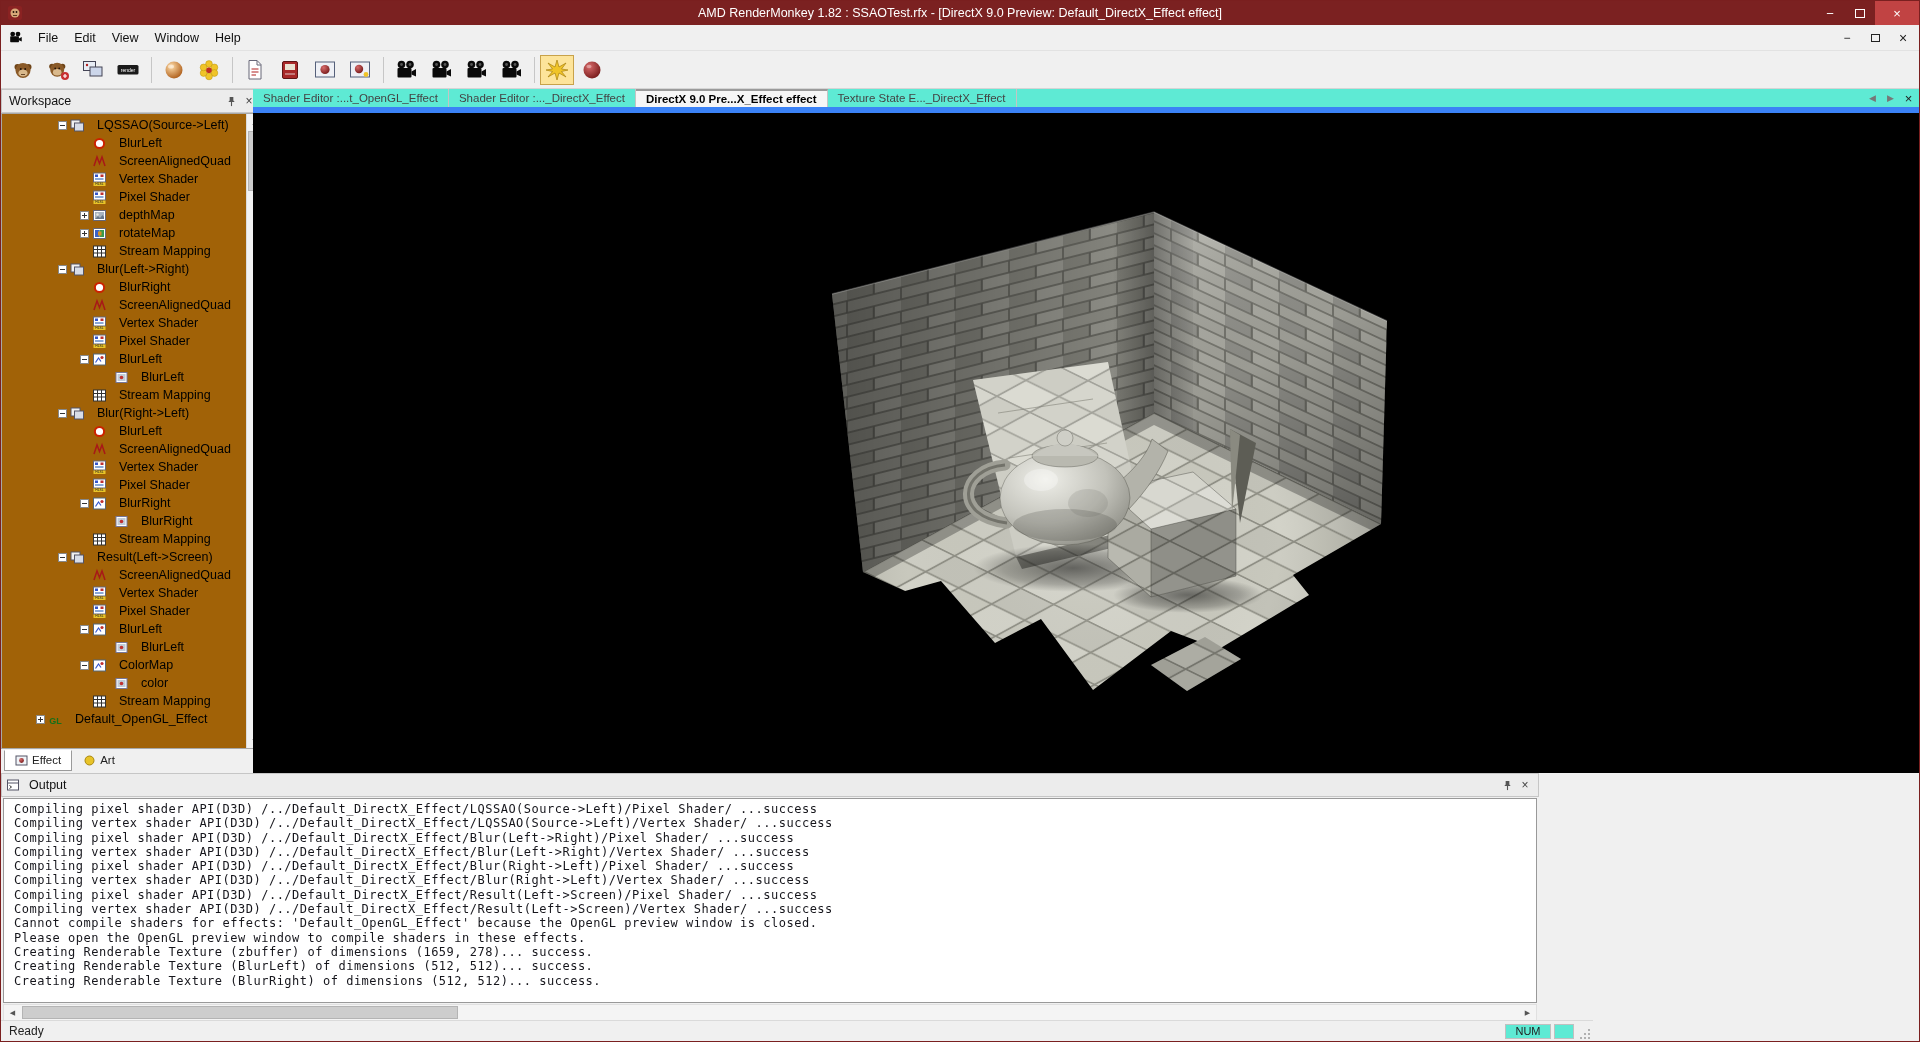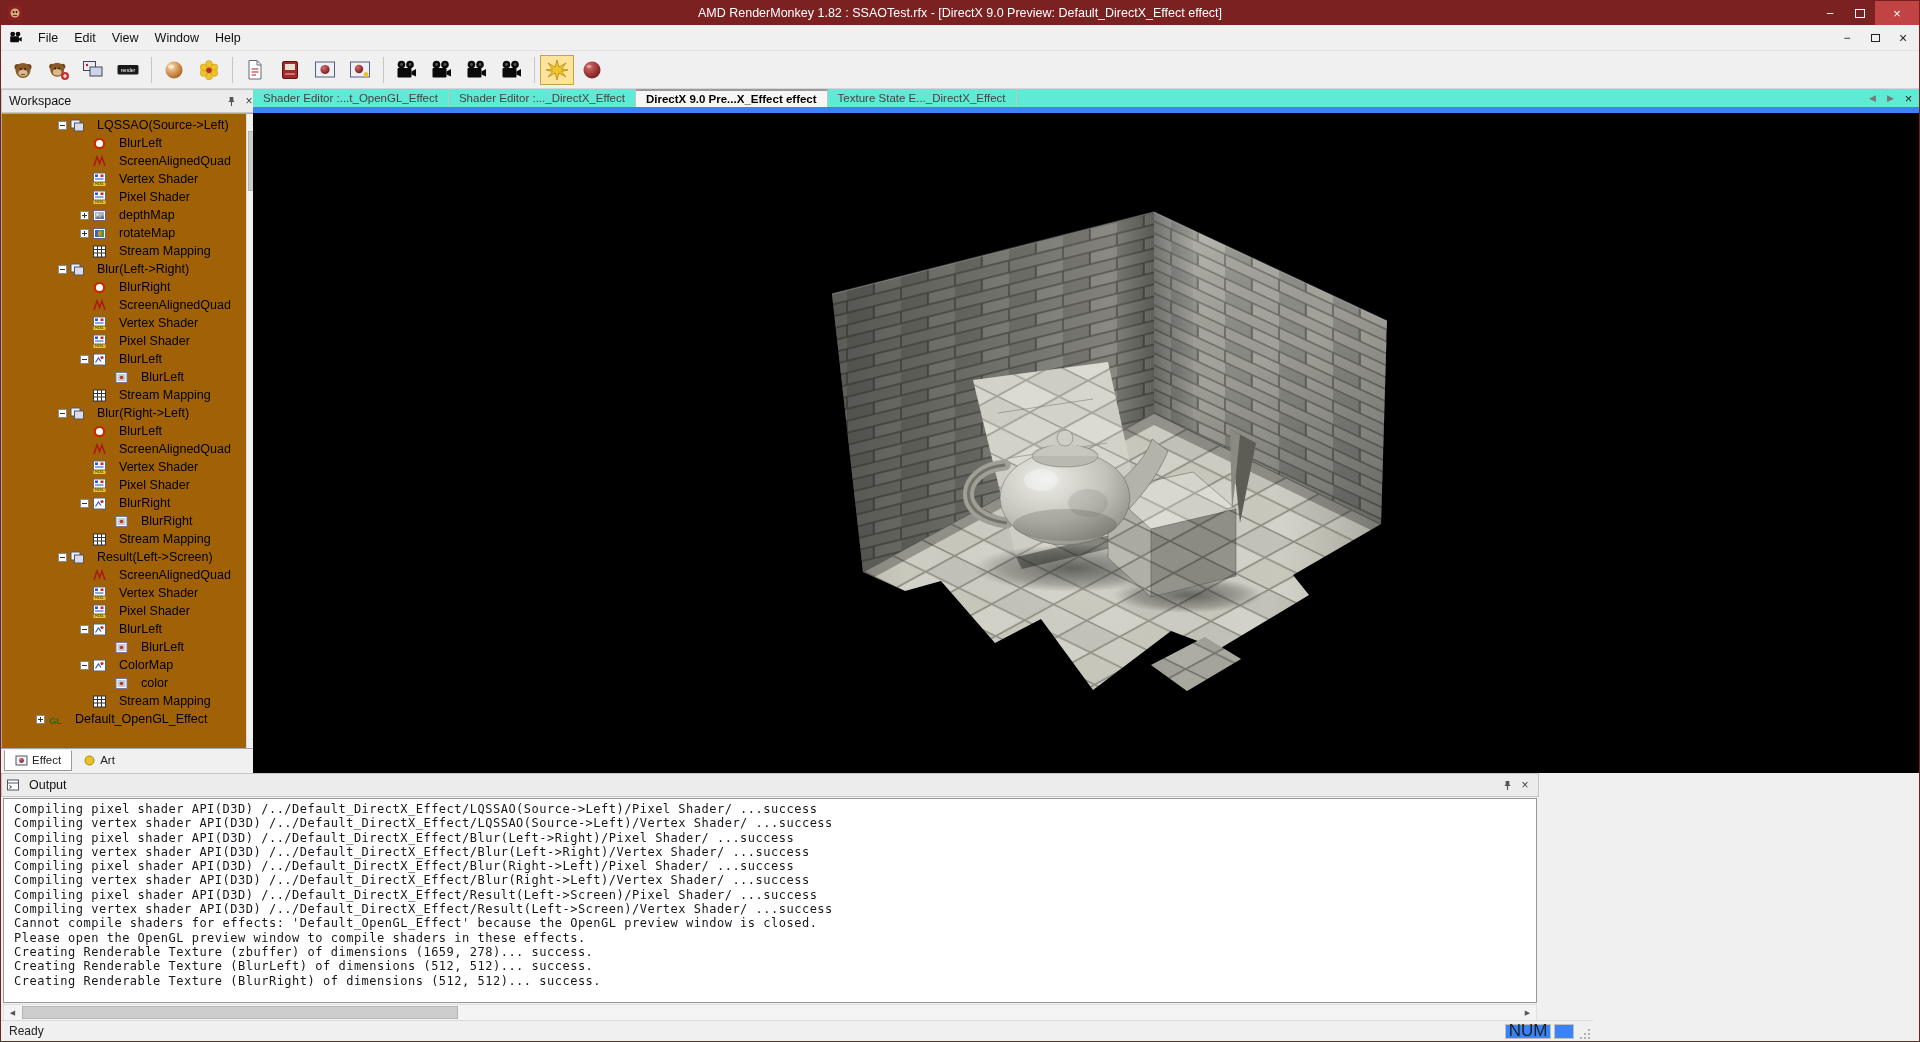--- a/index.html
+++ b/index.html
@@ -79,21 +79,21 @@
   .log-line { font-family:"DejaVu Sans Mono", monospace; font-size:12px; letter-spacing:0.5px; line-height:14.3px; color:#16161c; white-space:pre; }
   .hscroll { position:absolute; left:2px; right:2px; bottom:1px; height:17px; background:#f4f4f4; border:1px solid #e0e0e0; }
   .hs-arrow { position:absolute; top:0; width:17px; height:15px; display:flex; align-items:center; justify-content:center; font-size:7px; color:#555; }
   .hs-arrow.left { left:0; }
   .hs-arrow.right { right:0; }
   .hs-thumb { position:absolute; left:18px; width:436px; top:1px; bottom:1px; background:#cdcdcd; border:1px solid #b4b4b4; }
 
   
   .statusbar { position:absolute; left:0; bottom:0; width:1592px; height:21px; background:#f0f0f0; border-top:1px solid #dadada; display:flex; align-items:center; font-size:12px; color:#222; }
   .status-left { padding-left:8px; flex:1; }
-  .status-cell { border:1px solid #c0c0c0; background:#3b82f6; height:15px; display:flex; align-items:center; justify-content:center; font-size:17px; margin-right:3px; }
+  .status-cell { border:1px solid #c0c0c0; background:#5eead4; height:15px; display:flex; align-items:center; justify-content:center; font-size:11px; margin-right:3px; }
   .cell-num { width:46px; }
   .cell-empty { width:20px; }
   .grip { width:15px; height:100%; margin-left:1px; display:flex; align-items:flex-end; }
   .grip svg { width:14px; height:14px; display:block; }
 </style>
 </head>
 <body>
 
 <svg width="0" height="0" style="position:absolute" aria-hidden="true">
   <defs>

